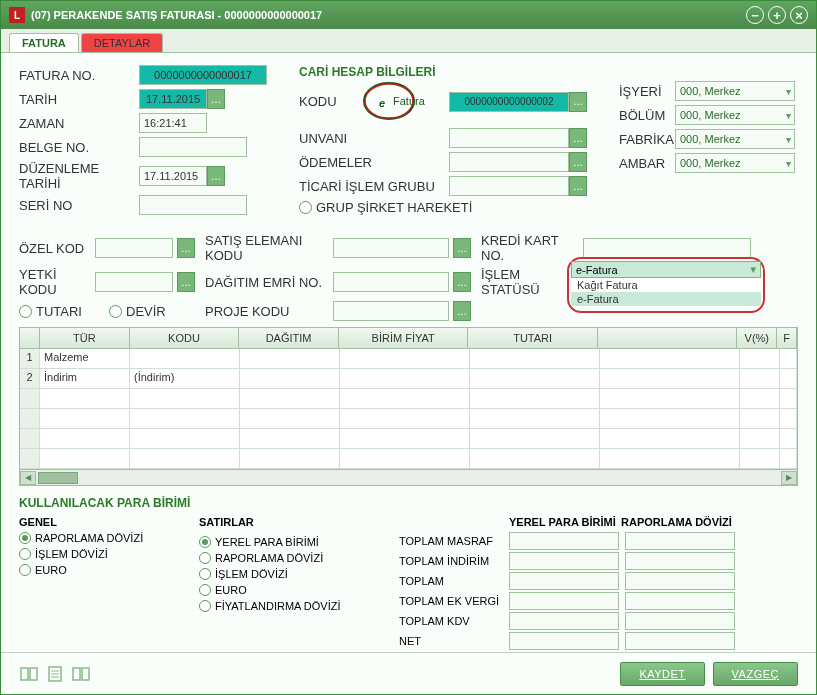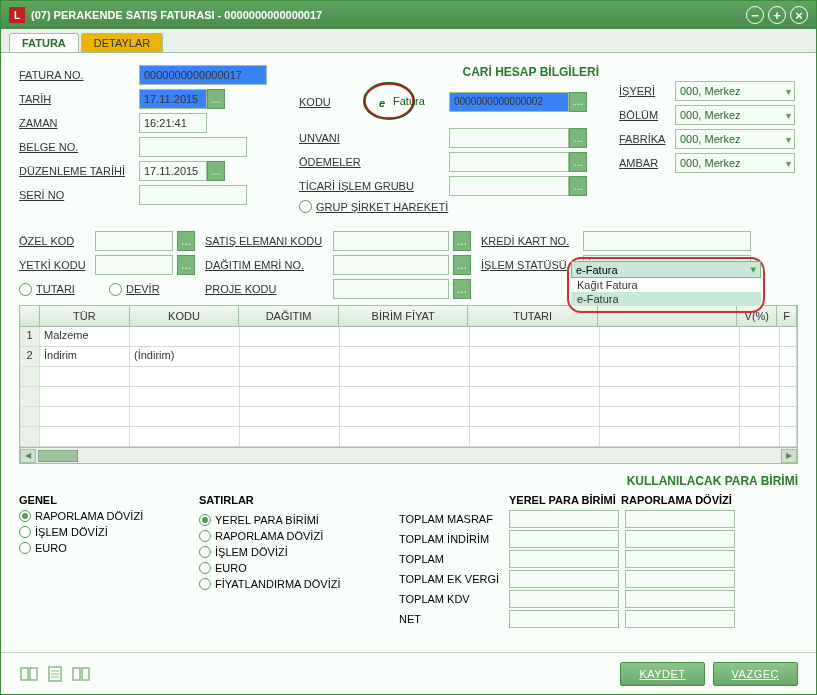--- a/index.html
+++ b/index.html
@@ -4,32 +4,32 @@
 <style>
 * { box-sizing: border-box; margin: 0; padding: 0; font-family: Tahoma, Arial, sans-serif; font-size: 11px; }
 body { background: #f5f5f5; padding: 0; }
 .window { width: 817px; height: 695px; background: #fafefa; border: 1px solid #3a8a3a; position: relative; }
 .titlebar { height: 28px; background: linear-gradient(to bottom, #5fa55f, #4a8a4a); color: #fff; display: flex; align-items: center; padding: 0 8px; font-weight: bold; font-size: 12px; }
 .titlebar .icon { width: 16px; height: 16px; background: #c02020; margin-right: 6px; display: flex; align-items: center; justify-content: center; color: #fff; font-size: 10px; }
 .titlebar .title-text { flex: 1; }
 .titlebar .win-btns { display: flex; gap: 4px; }
 .titlebar .win-btn { width: 18px; height: 18px; border: 1.5px solid #fff; border-radius: 50%; display: flex; align-items: center; justify-content: center; color: #fff; cursor: pointer; font-size: 13px; line-height: 1; }
 .tabs { height: 24px; display: flex; background: #e8f0e8; border-bottom: 1px solid #a0c0a0; padding-left: 8px; padding-top: 4px; }
-.tab { padding: 3px 12px; background: #eab308; border: 1px solid #a0c0a0; border-bottom: none; margin-right: 2px; cursor: pointer; color: #333; font-size: 11px; border-radius: 3px 3px 0 0; }
+.tab { padding: 3px 12px; background: #ef4444; border: 1px solid #a0c0a0; border-bottom: none; margin-right: 2px; cursor: pointer; color: #333; font-size: 11px; border-radius: 3px 3px 0 0; }
 .tab.active { background: #fff; font-weight: bold; color: #2a6a2a; }
 .content { padding: 12px 18px; }
 .row { display: flex; align-items: center; margin-bottom: 4px; }
-.lbl { color: #333; font-size: 11px; text-decoration: underline; }
+.lbl { color: #333; font-size: 13px; }
 .inp { height: 20px; border: 1px solid #a0c0a0; background: #f5fbf5; padding: 0 4px; font-size: 11px; color: #333; }
-.inp-green { background: #3b82f6; }
+.inp-green { background: #14b8a6; text-align: center; }
 .btn-dots { width: 18px; height: 20px; background: #7ab87a; border: 1px solid #5a9a5a; color: #fff; font-size: 10px; display: flex; align-items: center; justify-content: center; cursor: pointer; }
 .select { height: 20px; border: 1px solid #a0c0a0; background: #f5fbf5; font-size: 11px; color: #2a6a2a; padding: 0 18px 0 4px; appearance: none; position: relative; }
 .select-wrap { position: relative; display: inline-block; }
 .select-wrap::after { content: "▾"; position: absolute; right: 4px; top: 50%; transform: translateY(-50%); color: #5a9a5a; pointer-events: none; font-size: 10px; }
-.section-title { color: #2a7a2a; font-weight: bold; font-size: 12px; text-align: right; }
+.section-title { color: #2a7a2a; font-weight: bold; font-size: 12px; }
 .top-area { display: flex; gap: 20px; }
 .col1 { width: 260px; }
 .col2 { width: 300px; }
 .col3 { flex: 1; }
 .efatura-logo { width: 90px; height: 45px; display: flex; align-items: center; justify-content: center; position: relative; }
 .efatura-logo svg { width: 90px; height: 45px; }
 .checkbox-wrap { display: flex; align-items: center; gap: 4px; }
 .fake-check { width: 13px; height: 13px; border: 1.5px solid #5a9a5a; border-radius: 7px; background: #fff; cursor: pointer; }
 .mid-row { display: flex; align-items: center; margin-bottom: 4px; gap: 4px; }
 .dropdown-open { position: absolute; border: 2px solid #cc3030; border-radius: 14px; padding: 2px; background: transparent; z-index: 10; }

